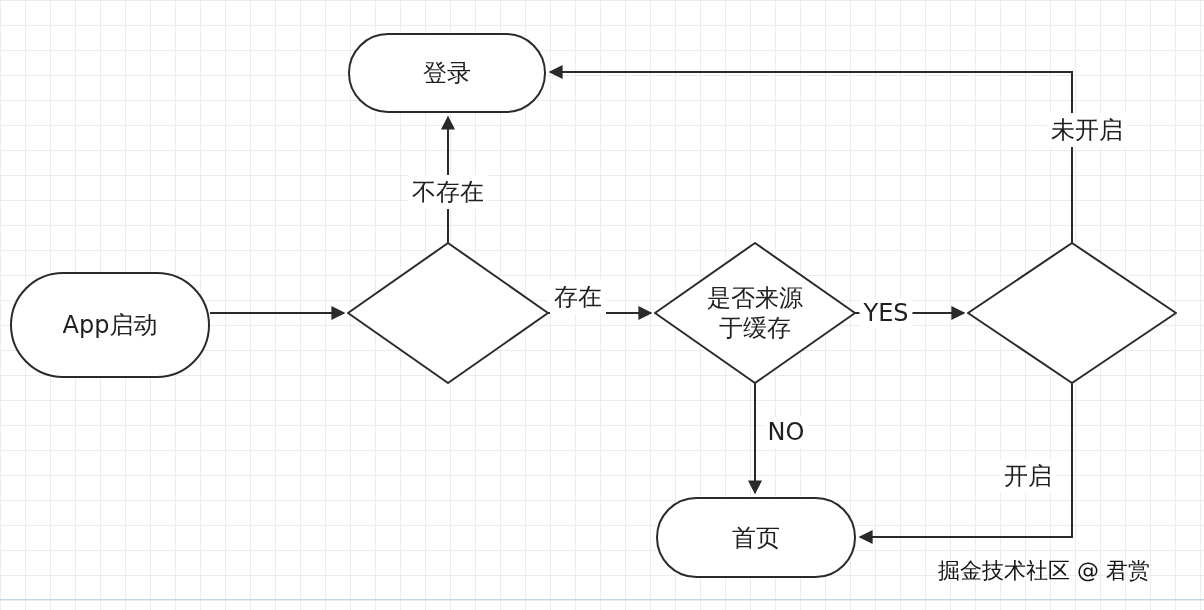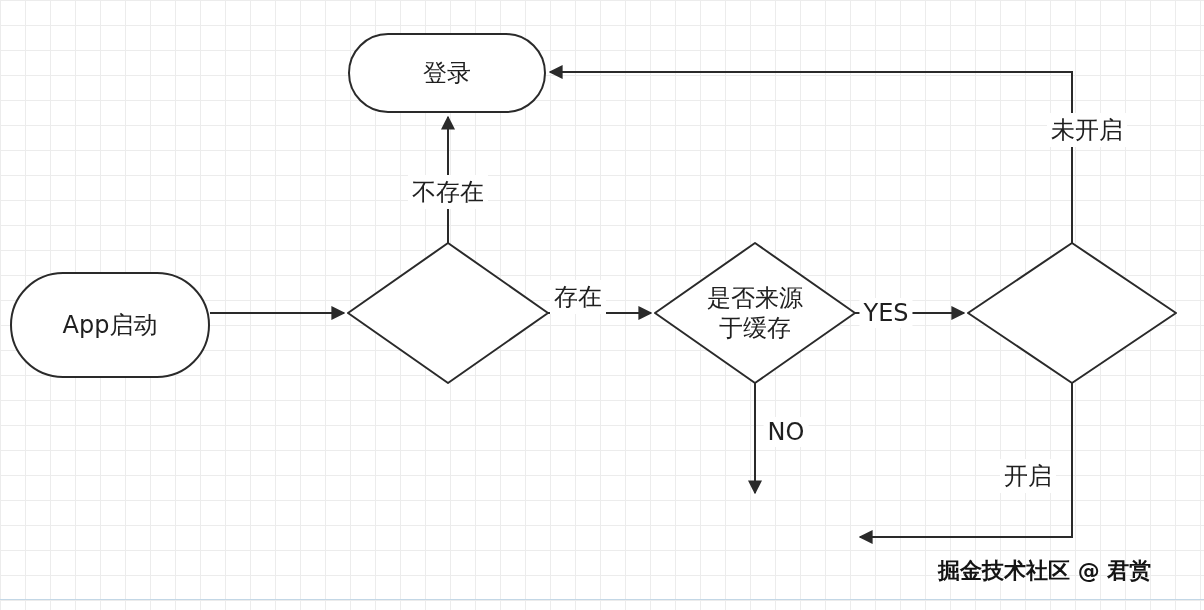--- a/index.html
+++ b/index.html
@@ -43,21 +43,21 @@
     background: #ffffff;
     padding: 1px 4px;
     color: #1f1f1f;
     white-space: nowrap;
   }
   .watermark {
     position: absolute;
     left: 938px;
     top: 556px;
     font-size: 22px;
-    font-weight: bold;
+    font-weight: normal;
     color: #141414;
     white-space: nowrap;
   }
   .blue-rule {
     position: absolute;
     left: 0; top: 599px;
     width: 1204px; height: 1px;
     background: #c3d7e6;
   }
 </style>
@@ -87,20 +87,23 @@
   </svg>
 
   <div class="node stadium" style="left:10px; top:272px; width:200px; height:106px;">
     <span>App启动</span>
   </div>
 
   <div class="node stadium" style="left:348px; top:33px; width:198px; height:80px;">
     <span>登录</span>
   </div>
 
+  <div class="node stadium" style="left:656px; top:497px; width:200px; height:81px;">
+    <span>首页</span>
+  </div>
 
   <div class="node diamond-label" style="left:675px; top:283px; width:160px; height:60px;">是否来源
 于缓存</div>
 
   <div class="edge-label" style="left:448px; top:192px;text-align:center;">不存在</div>
   <div class="edge-label" style="left:578px; top:297px;text-align:center;">存在</div>
   <div class="edge-label" style="left:886px; top:313px;">YES</div>
   <div class="edge-label" style="left:786px; top:432px;">NO</div>
   <div class="edge-label" style="left:1087px; top:130px;">未开启</div>
   <div class="edge-label" style="left:1028px; top:460px;margin-top:16px;">开启</div>

